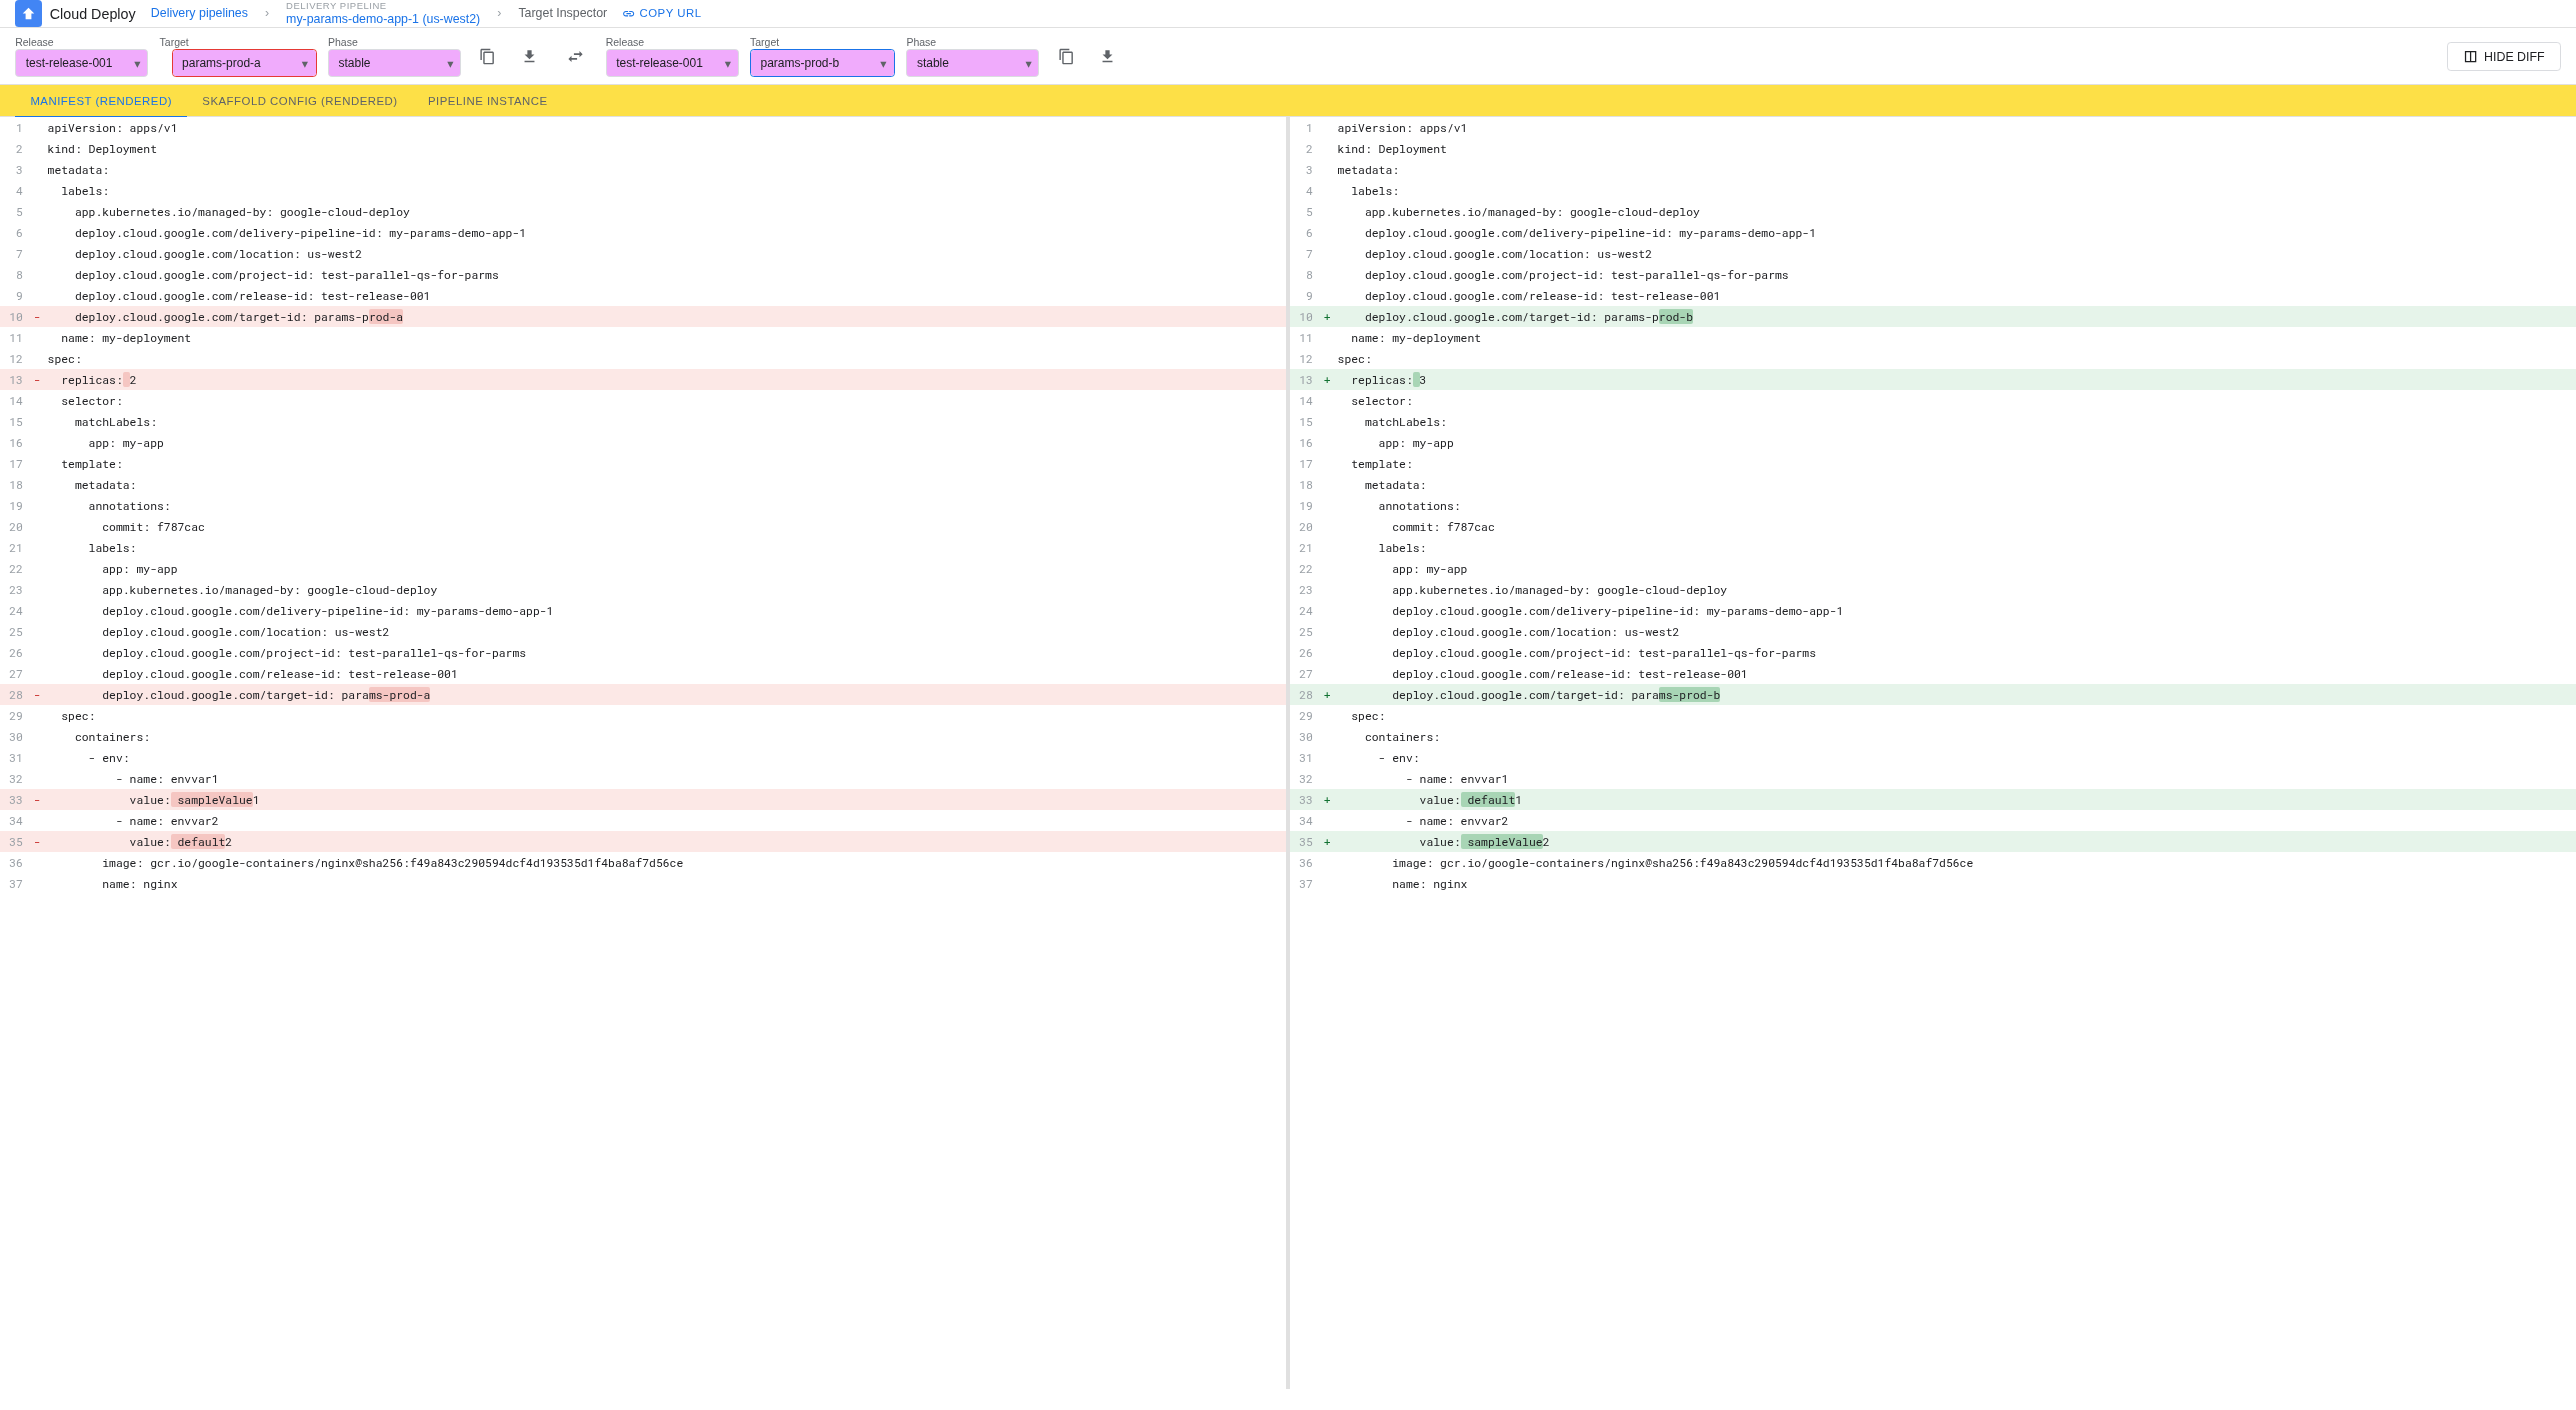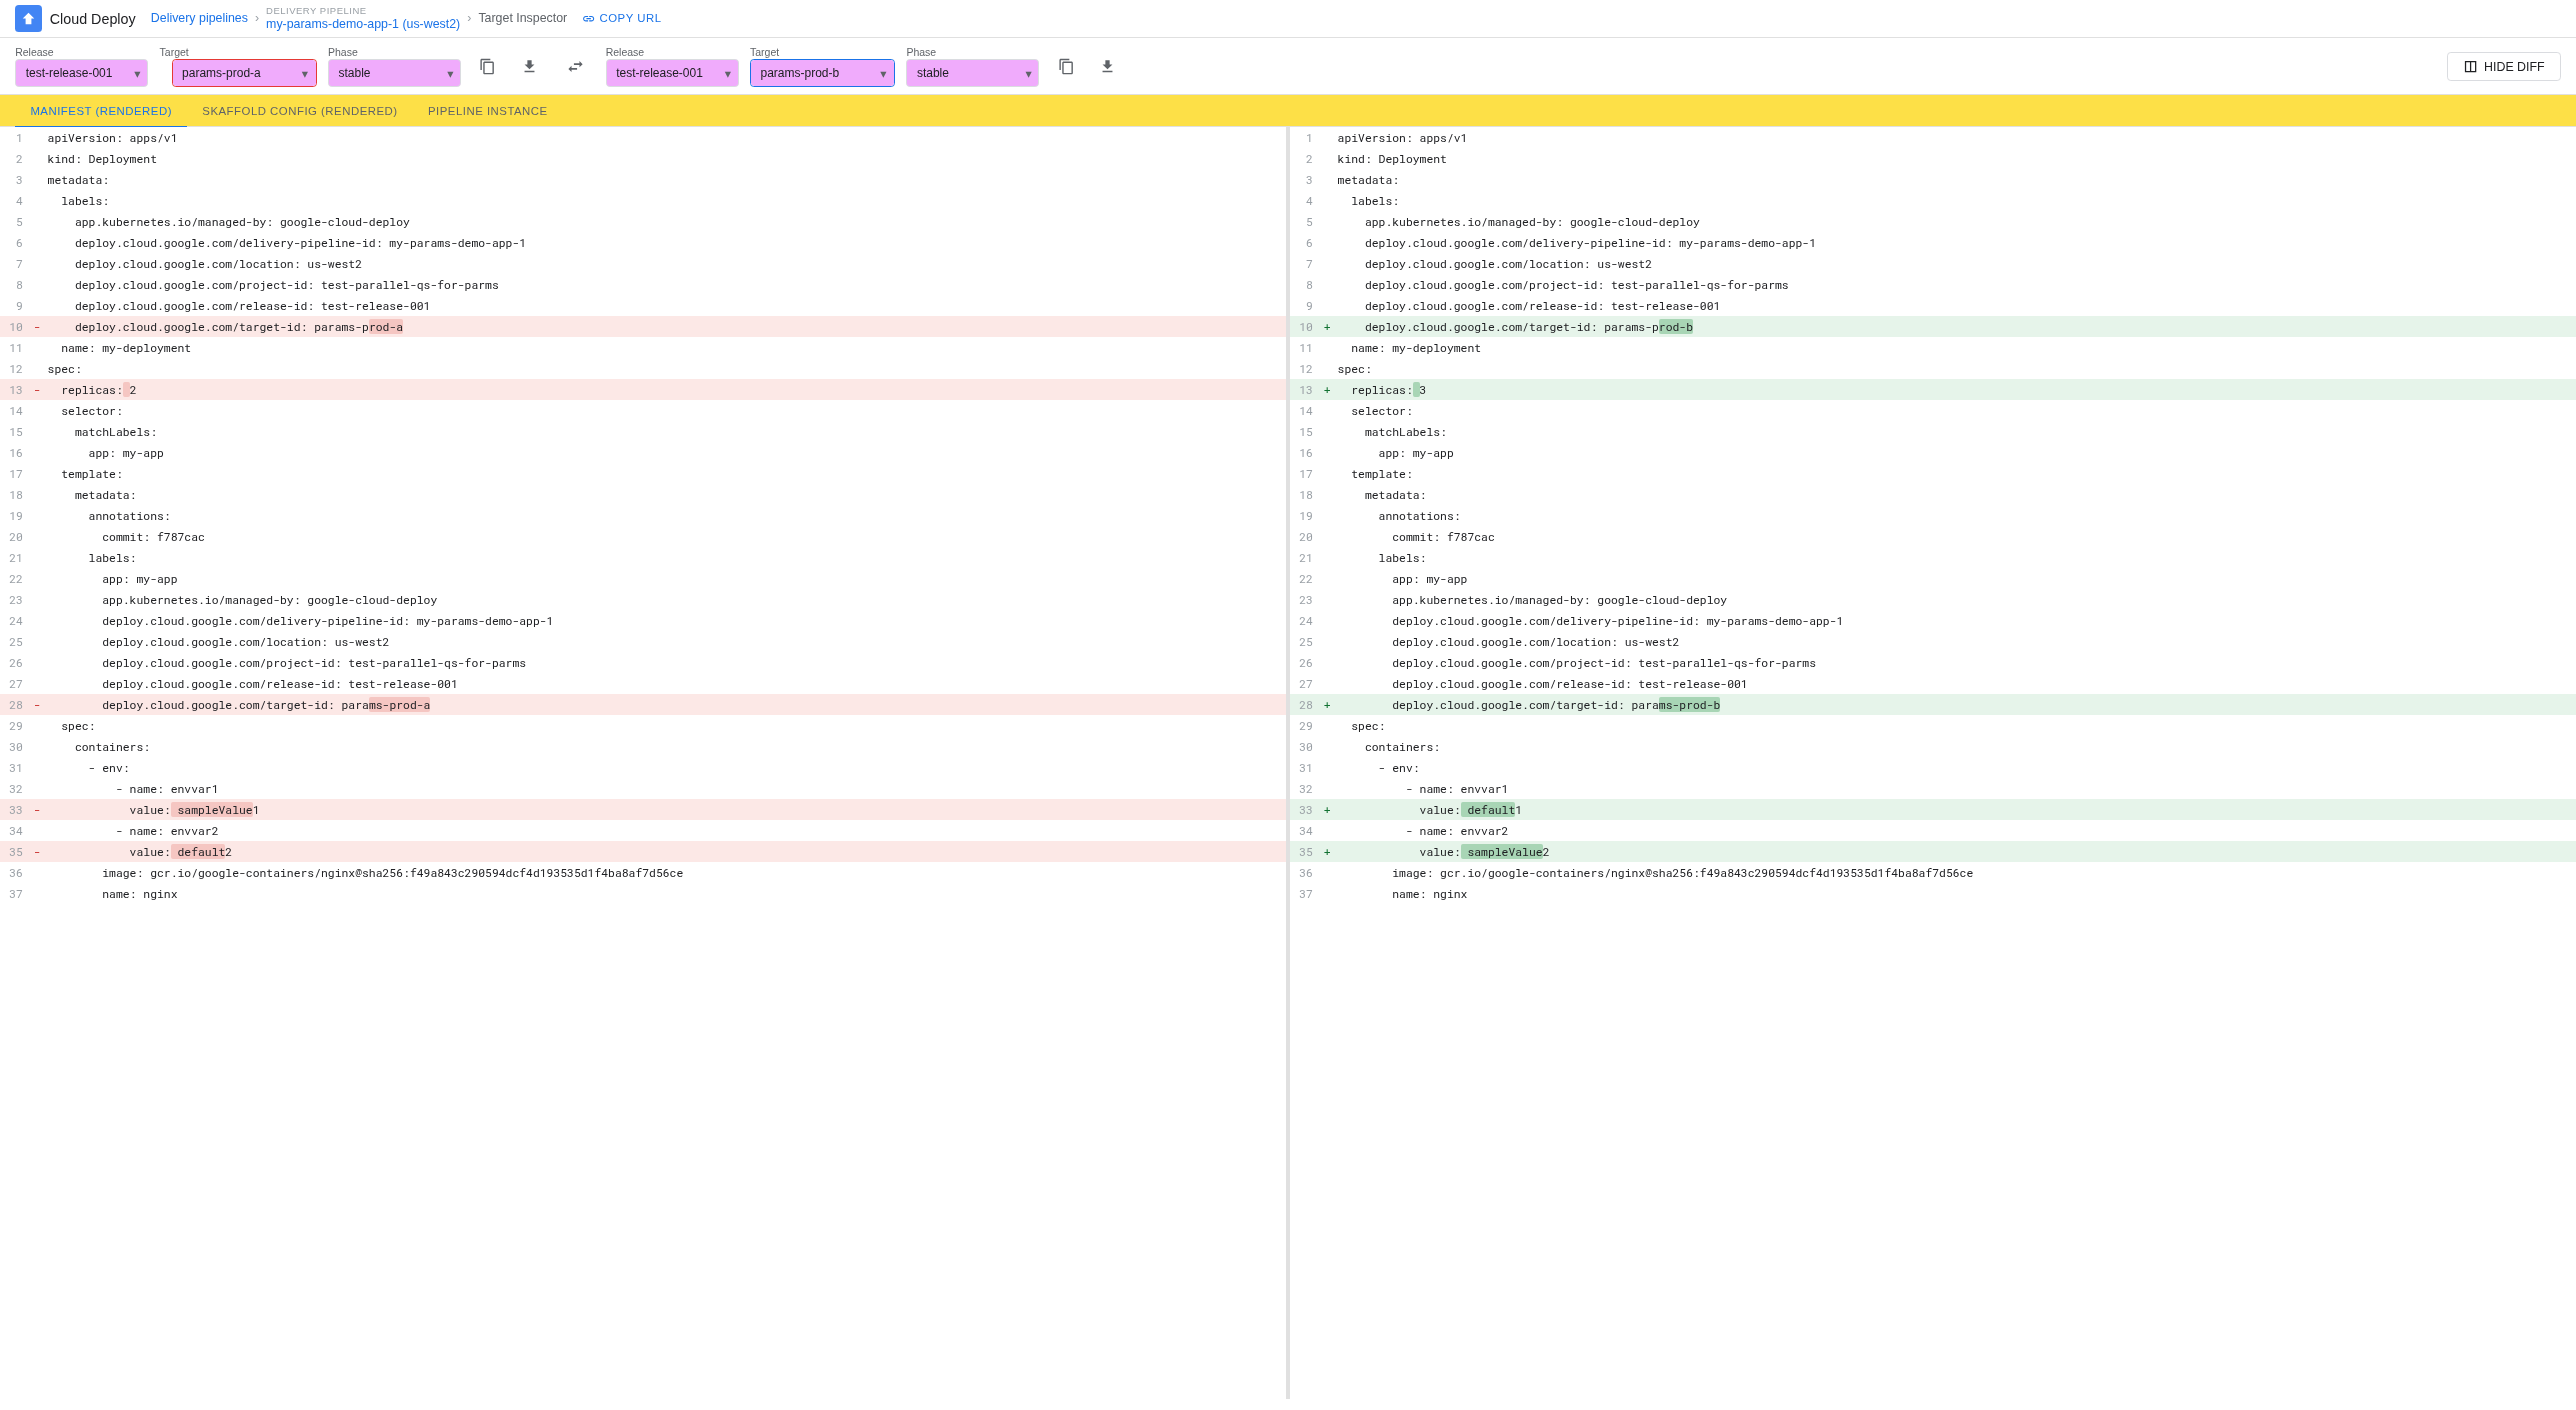--- a/index.html
+++ b/index.html
@@ -2,21 +2,21 @@
 <html style="font-size:15.2px"><head>
   <meta charset="utf-8">
   <style>
     * { box-sizing: border-box; margin: 0; padding: 0; }
     body { font-family: 'Google Sans', Arial, sans-serif; font-size: 12.4px; background: #fff; color: #202124; overflow-x: hidden; }
 
     
     .top-bar {
       display: flex;
       align-items: center;
-      height: 38px;
+      height: 28px;
       padding: 0 15.2px;
       border-bottom: 1px solid #e0e0e0;
       background: #fff;
     }
     .logo-area {
       display: flex;
       align-items: center;
       gap: 7.6px;
       margin-right: 15.2px;
     }
@@ -25,21 +25,21 @@
       height: 27px;
     }
     .app-title {
       font-size: 14.3px;
       font-weight: 500;
       color: #202124;
     }
     .breadcrumb {
       display: flex;
       align-items: center;
-      gap: 7px;
+      gap: 17px;
       font-size: 12.4px;
       color: #5f6368;
     }
     .breadcrumb a {
       color: #1a73e8;
       text-decoration: none;
     }
     .breadcrumb .sep {
       color: #9aa0a6;
     }

